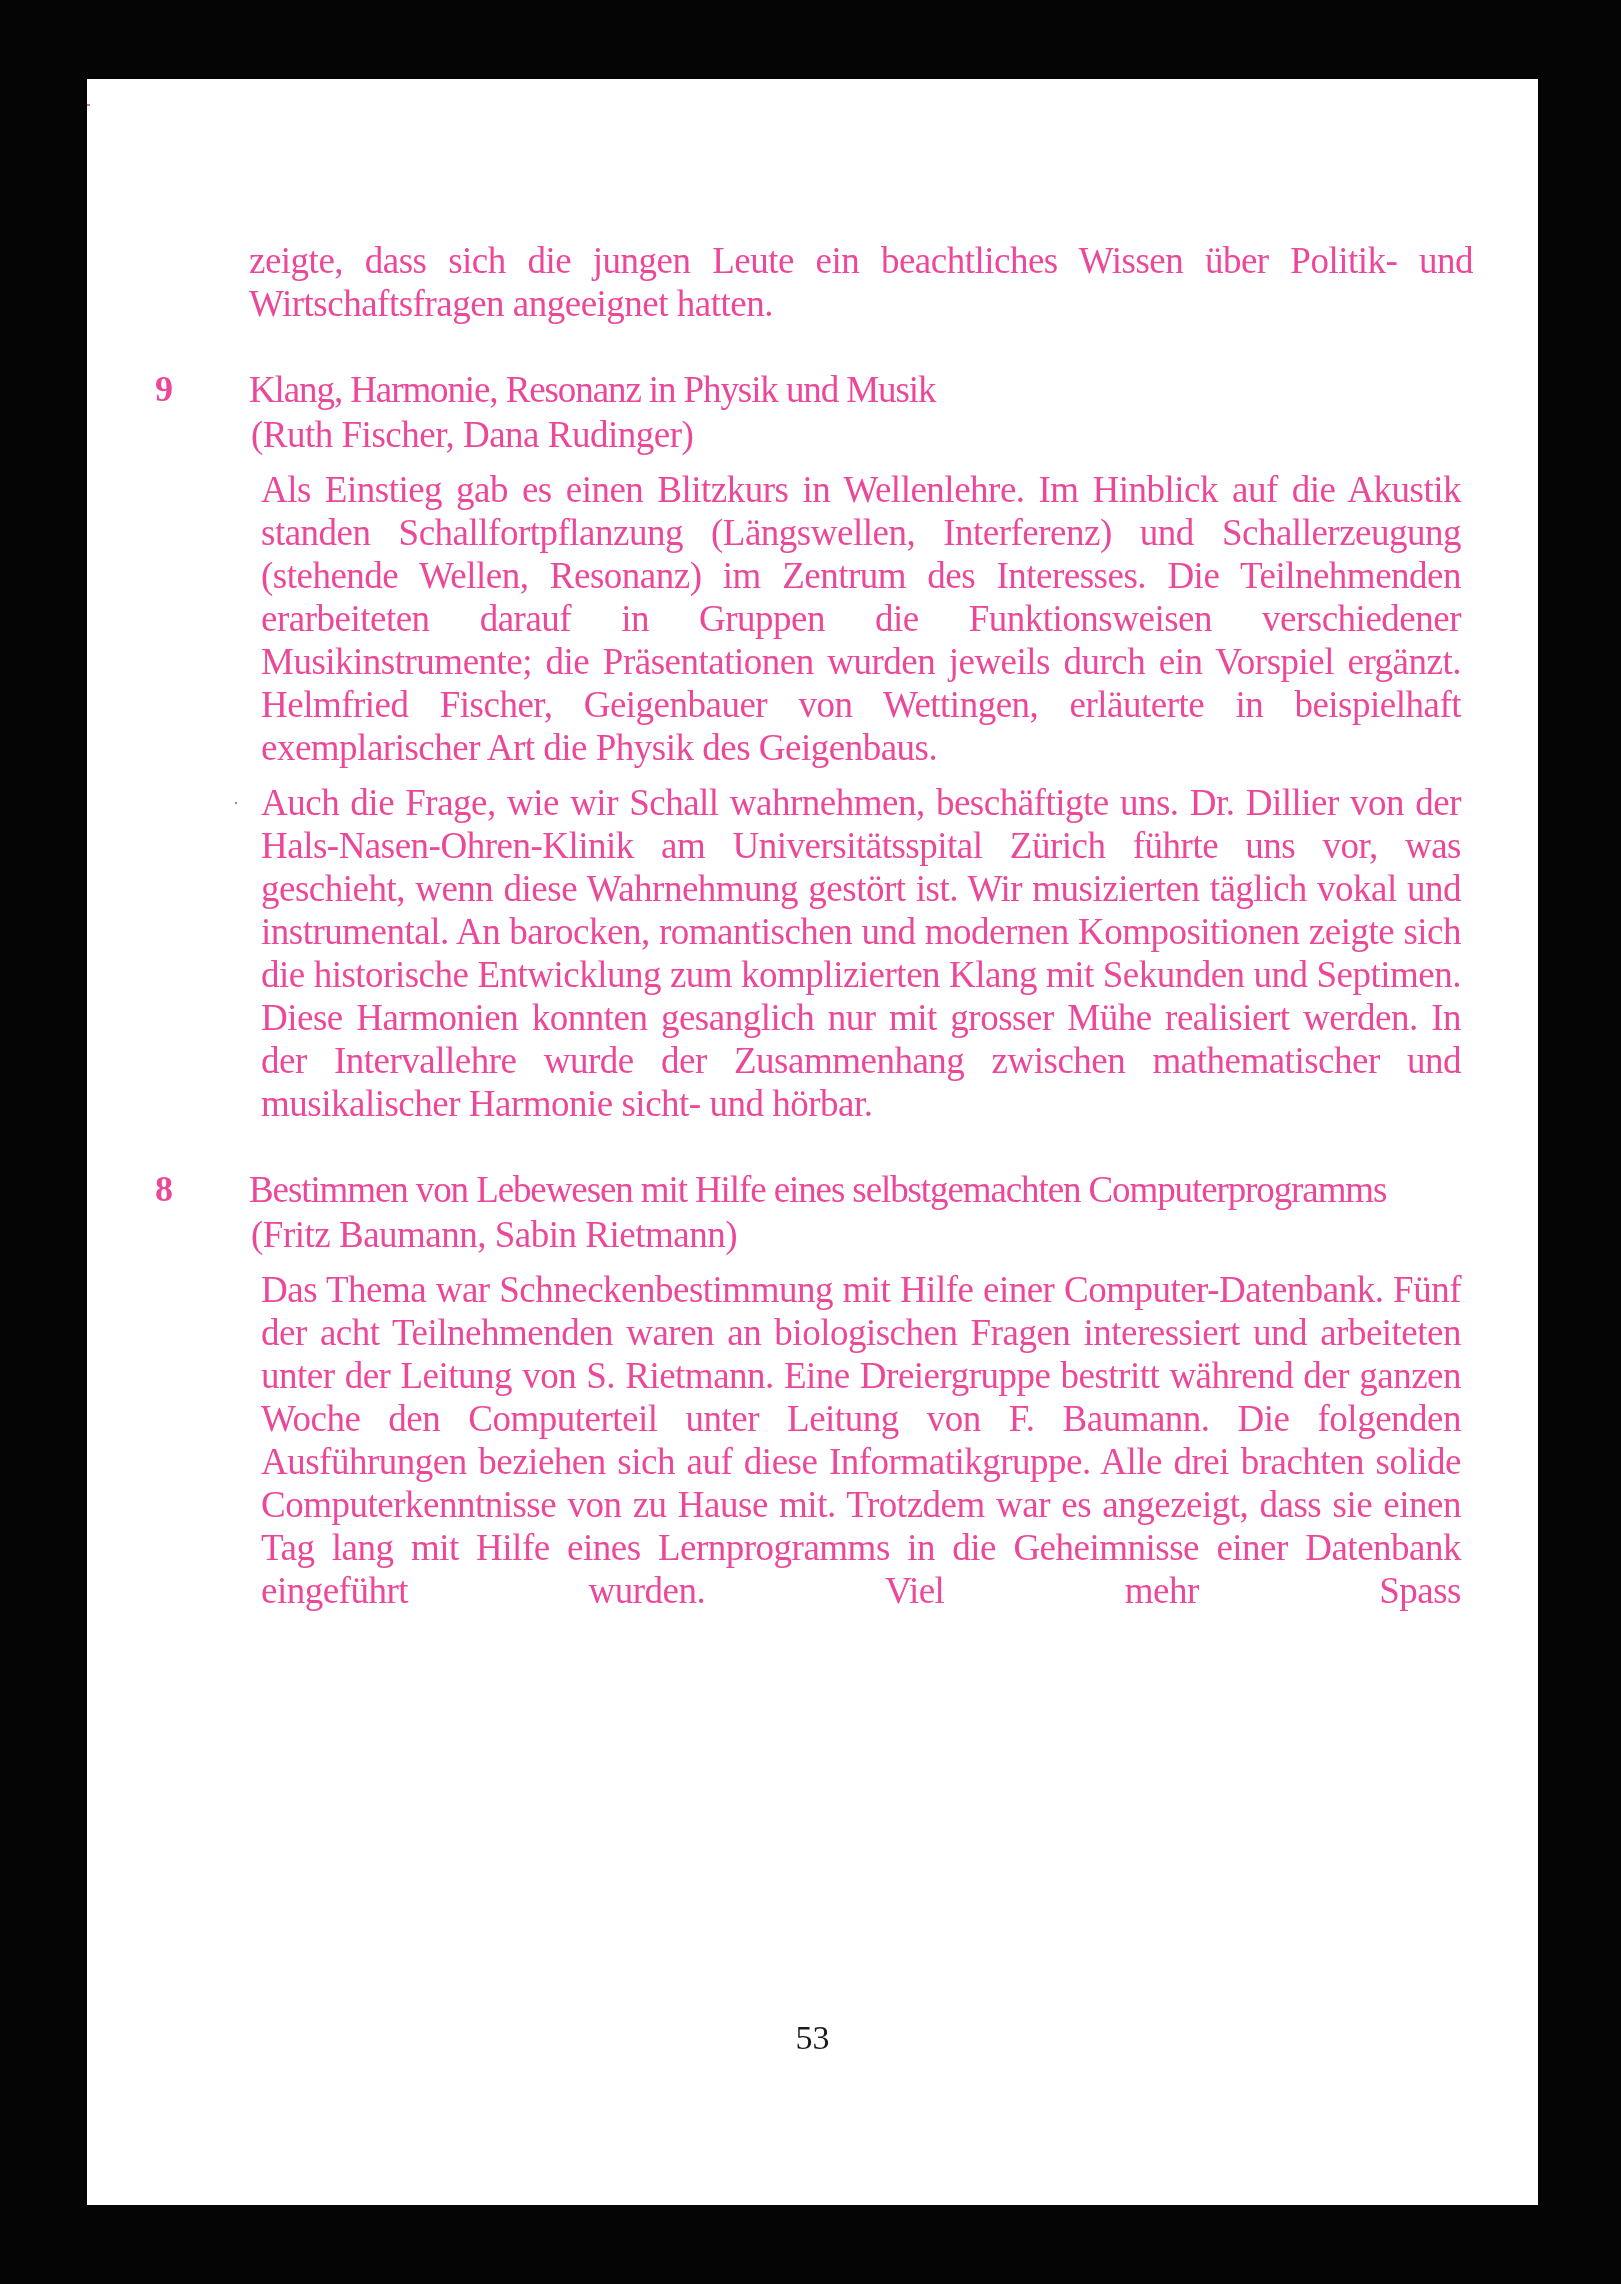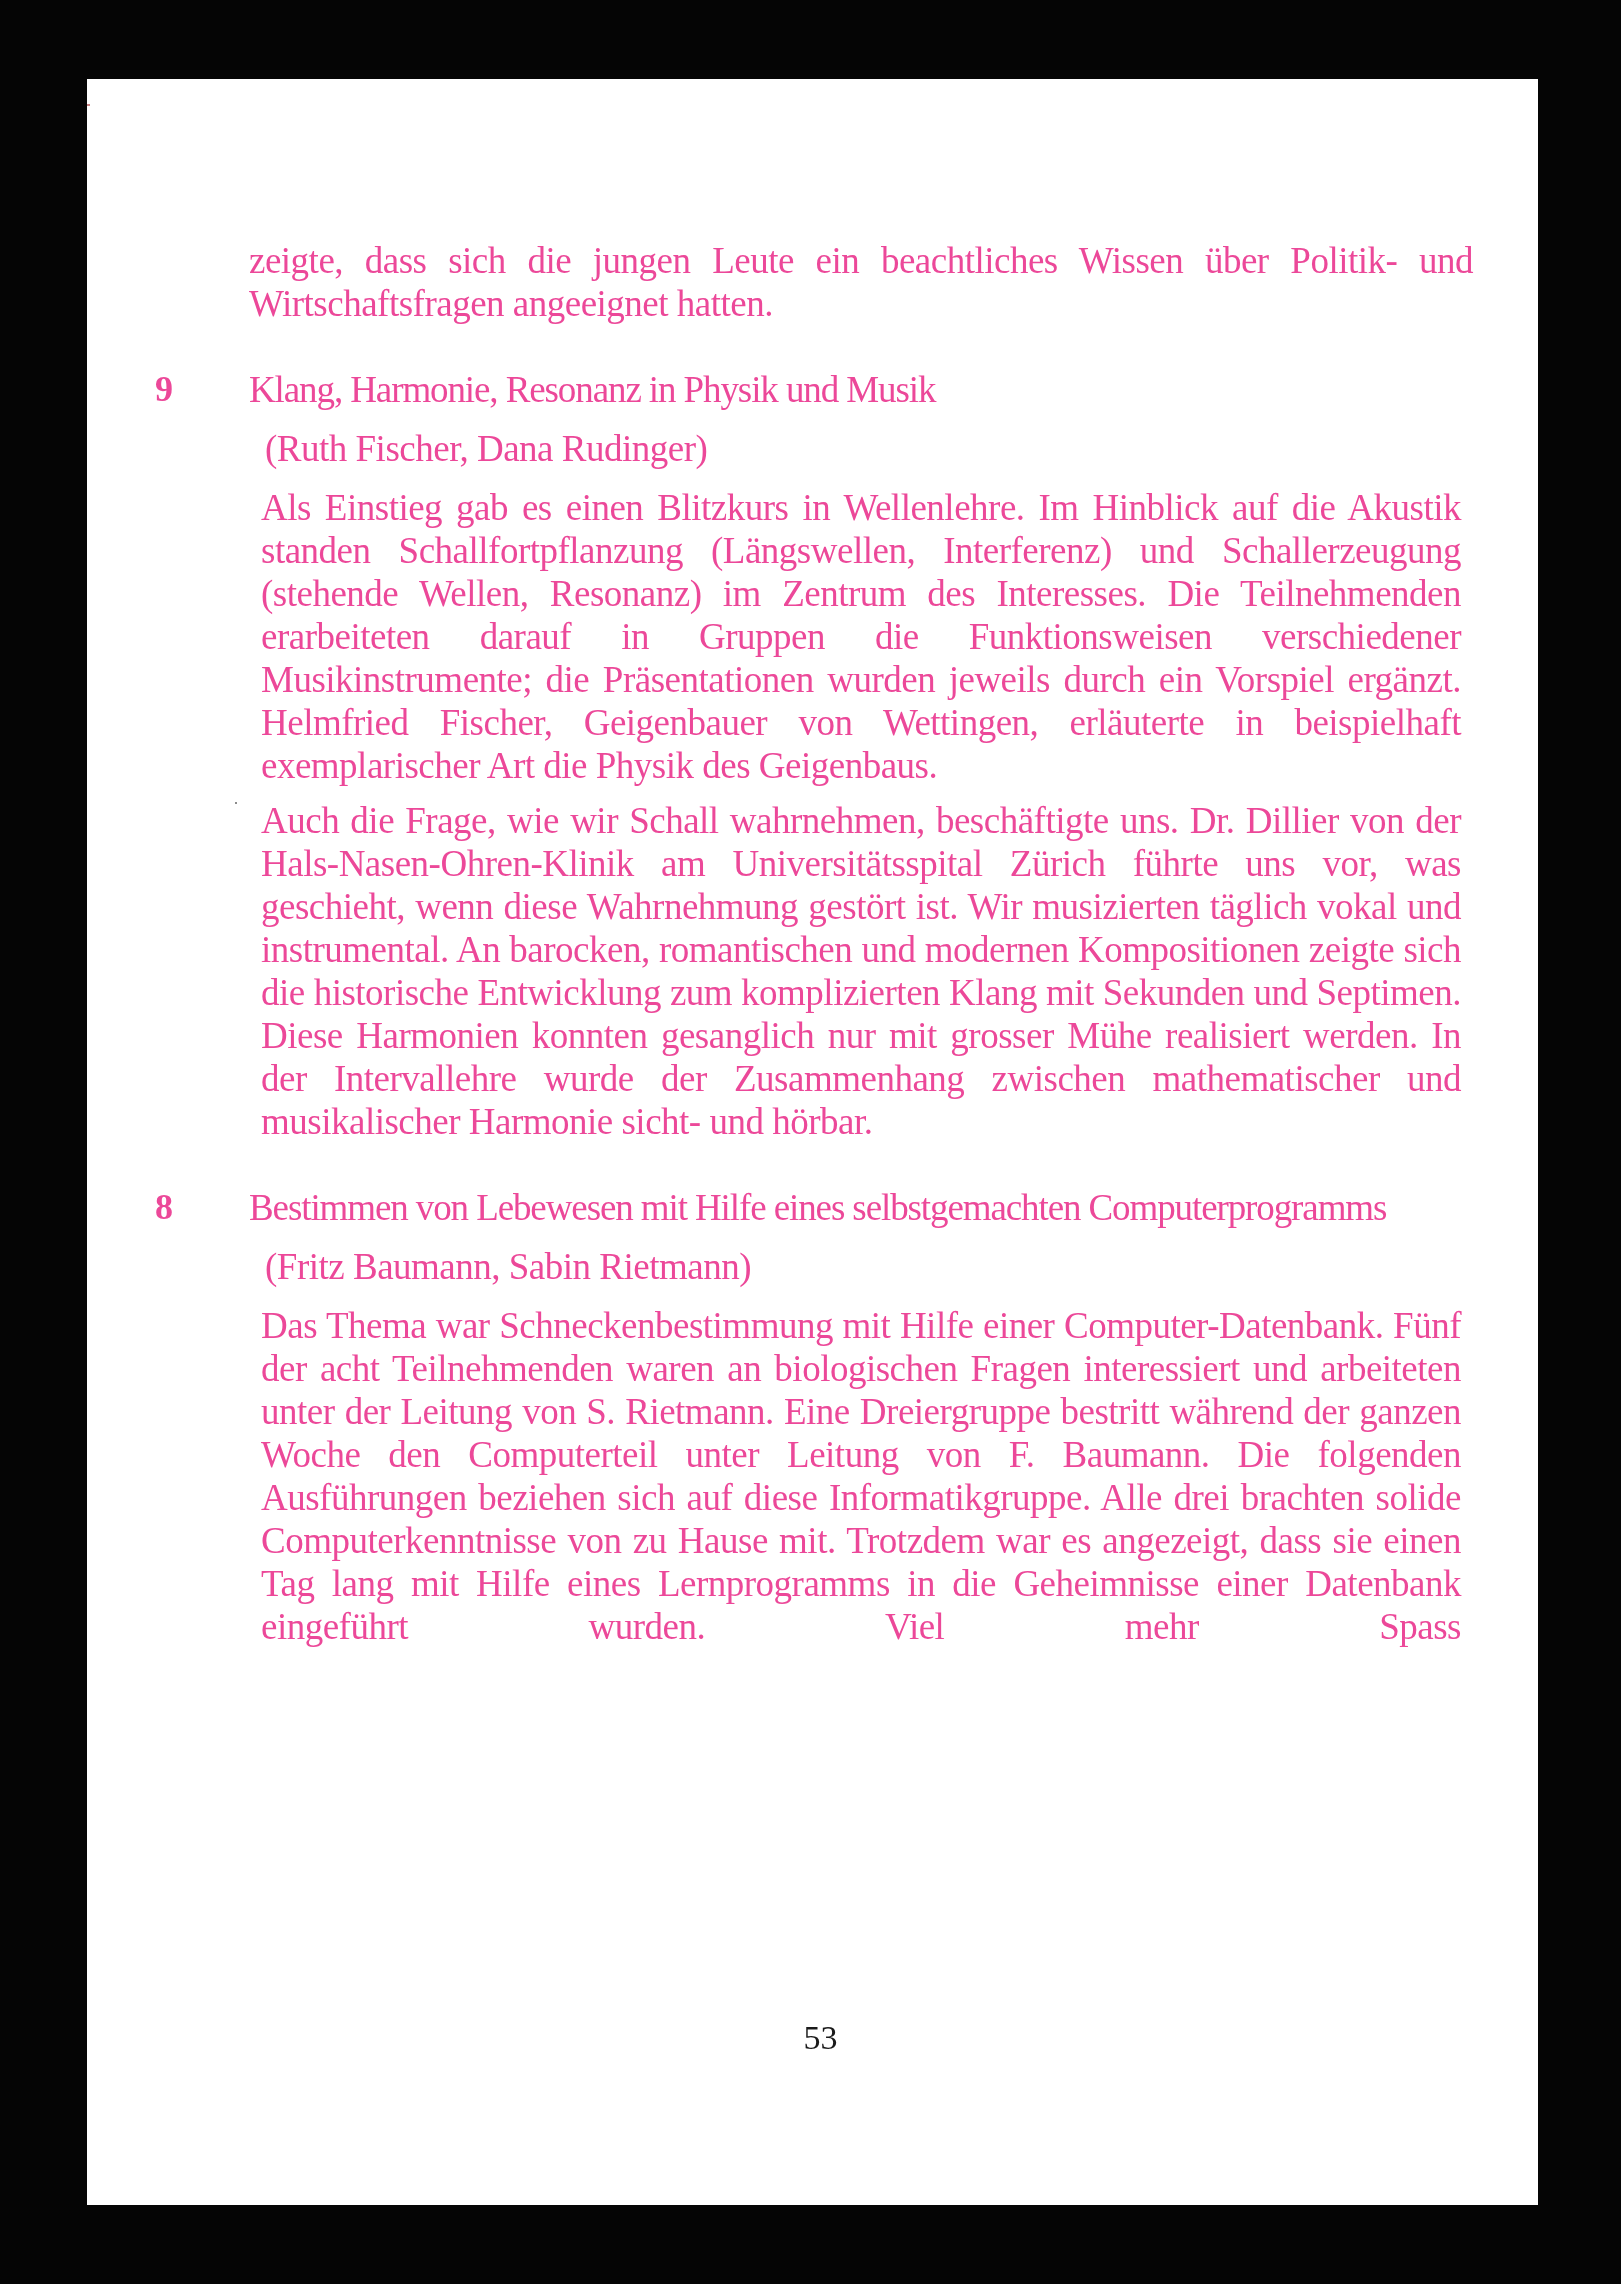--- a/index.html
+++ b/index.html
@@ -50,36 +50,35 @@
       top: 0;
       font-weight: bold;
       font-size: 36px;
     }
     .section-title {
       font-weight: normal;
       margin: 0;
       letter-spacing: -1.1px;
     }
     .section-authors {
-      margin: 16px;
+      margin: 2px;
     }
     .section-body p {
       margin: 12px;
       text-align: justify;
       text-align-last: left;
     }
     .page-number {
       position: absolute;
       left: 0;
       width: 100%;
       top: 1940px;
       text-align: center;
       font-size: 34px;
       color: #1a1a1a;
-      padding-left: 8px;
     }
     .scan-speck {
       position: absolute;
       width: 2.4px;
       height: 2.4px;
       border-radius: 50%;
       background: #666;
     }
     .edge-mark {
       position: absolute;

